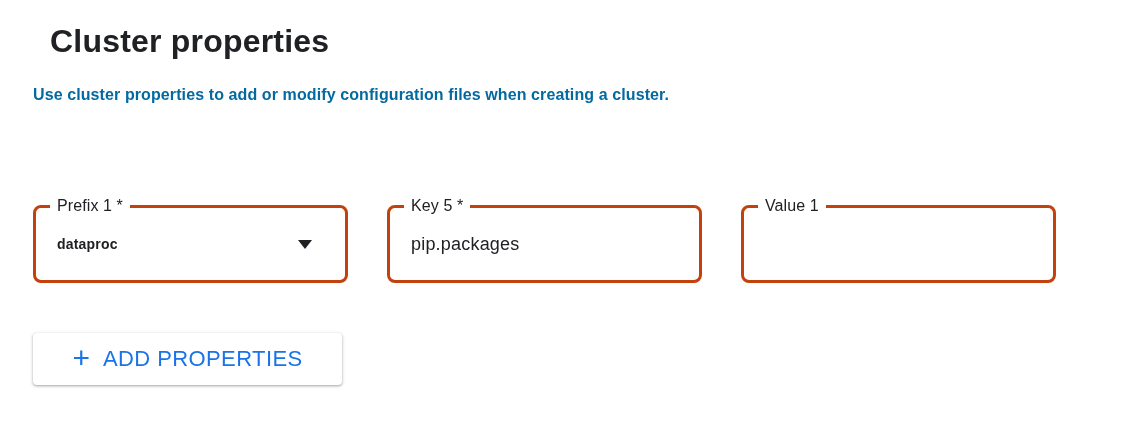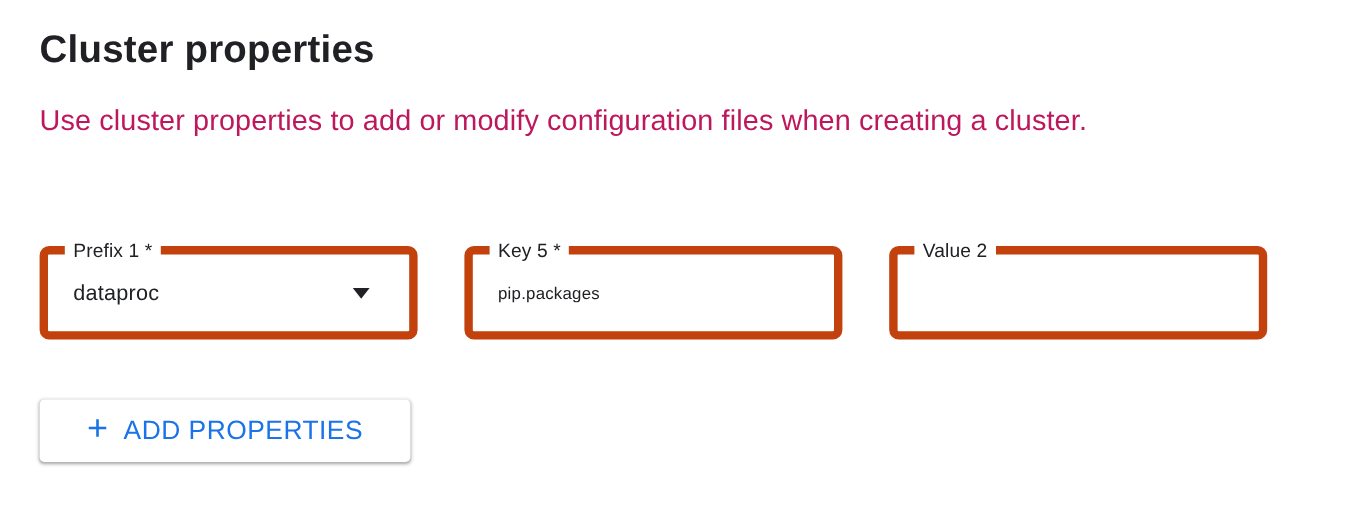--- a/index.html
+++ b/index.html
@@ -11,79 +11,81 @@
   }
   .page { position: relative; width: 1122px; height: 432px; padding-left: 33px; }
 
   .page-title {
     padding-top: 20px;
     font-size: 32px;
     font-weight: 700;
     letter-spacing: 0.2px;
     color: #202124;
     line-height: 1.35;
+    margin-left: 17px;
   }
   .page-desc {
     margin-top: 22px;
-    font-size: 24px;
-    font-weight: 400;
-    color: #be185d;
+    font-size: 16px;
+    font-weight: 700;
+    color: #0369a1;
     letter-spacing: 0.1px;
     line-height: 1.3;
   }
 
   .fields-row {
     position: absolute;
     left: 33px; top: 205px;
     display: flex;
     gap: 39px;
   }
   .outlined-field {
     position: relative;
     width: 315px; height: 78px;
-    border: 7px solid #c2410c;
+    border: 3px solid #c2410c;
     border-radius: 8px;
     background: #ffffff;
     display: flex;
     align-items: center;
     padding: 0 14px 0 21px;
   }
   .outlined-field .notch-label {
     position: absolute;
     top: -12px; left: 14px;
     background: #ffffff;
     padding: 0 7px;
     font-size: 16px;
     font-weight: 500;
     color: #202124;
     letter-spacing: 0.1px;
     line-height: 19px;
     white-space: nowrap;
   }
   .field-value {
-    font-size: 18px;
+    font-size: 14px;
     color: #202124;
     letter-spacing: 0.2px;
     white-space: nowrap;
+    font-weight: bold;
   }
   .select-field { cursor: pointer; }
   .dropdown-arrow {
     margin-left: auto;
     margin-right: 19px;
     width: 0; height: 0;
     border-left: 7px solid transparent;
     border-right: 7px solid transparent;
     border-top: 9px solid #202124;
   }
   .text-input {
     border: none; outline: none;
     background: transparent;
     width: 100%;
     font-family: "Liberation Sans", sans-serif;
-    font-size: 14px;
+    font-size: 18px;
     color: #202124;
     letter-spacing: 0.2px;
     padding: 0;
   }
 
   .add-btn {
     position: absolute;
     left: 33px; top: 333px;
     width: 309px; height: 52px;
     background: #ffffff;
@@ -126,21 +128,21 @@
       <span class="field-value">dataproc</span>
       <span class="dropdown-arrow"></span>
     </div>
 
     <div class="outlined-field">
       <span class="notch-label">Key 5 *</span>
       <input class="text-input" type="text" value="pip.packages" style="">
     </div>
 
     <div class="outlined-field">
-      <span class="notch-label">Value 2</span>
+      <span class="notch-label">Value 1</span>
     </div>
 
   </div>
 
   <button class="add-btn">
     <span class="plus-glyph">+</span>
     <span class="btn-label">ADD PROPERTIES</span>
   </button>
 
 </div>

